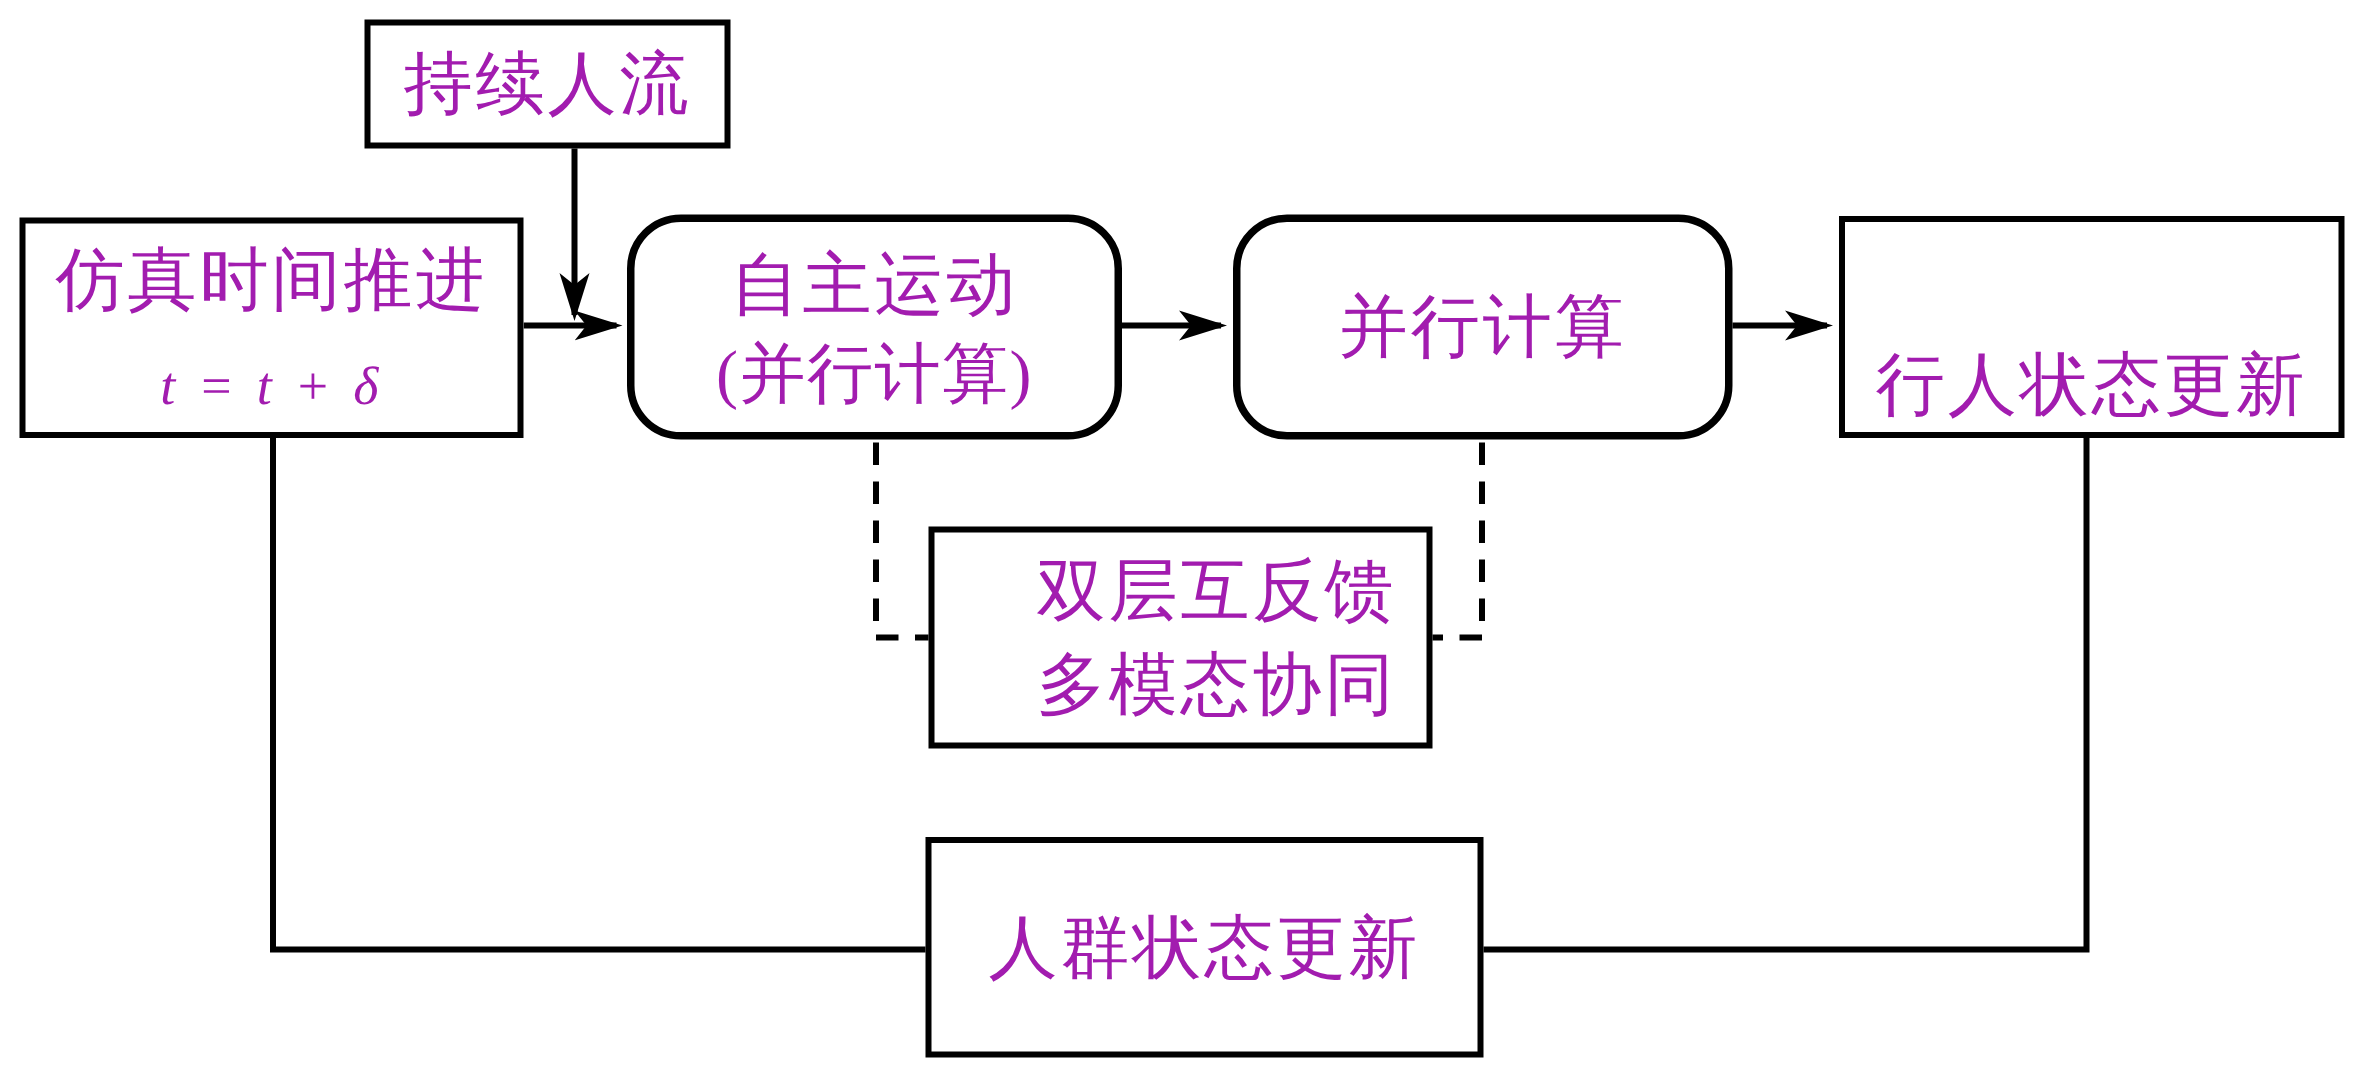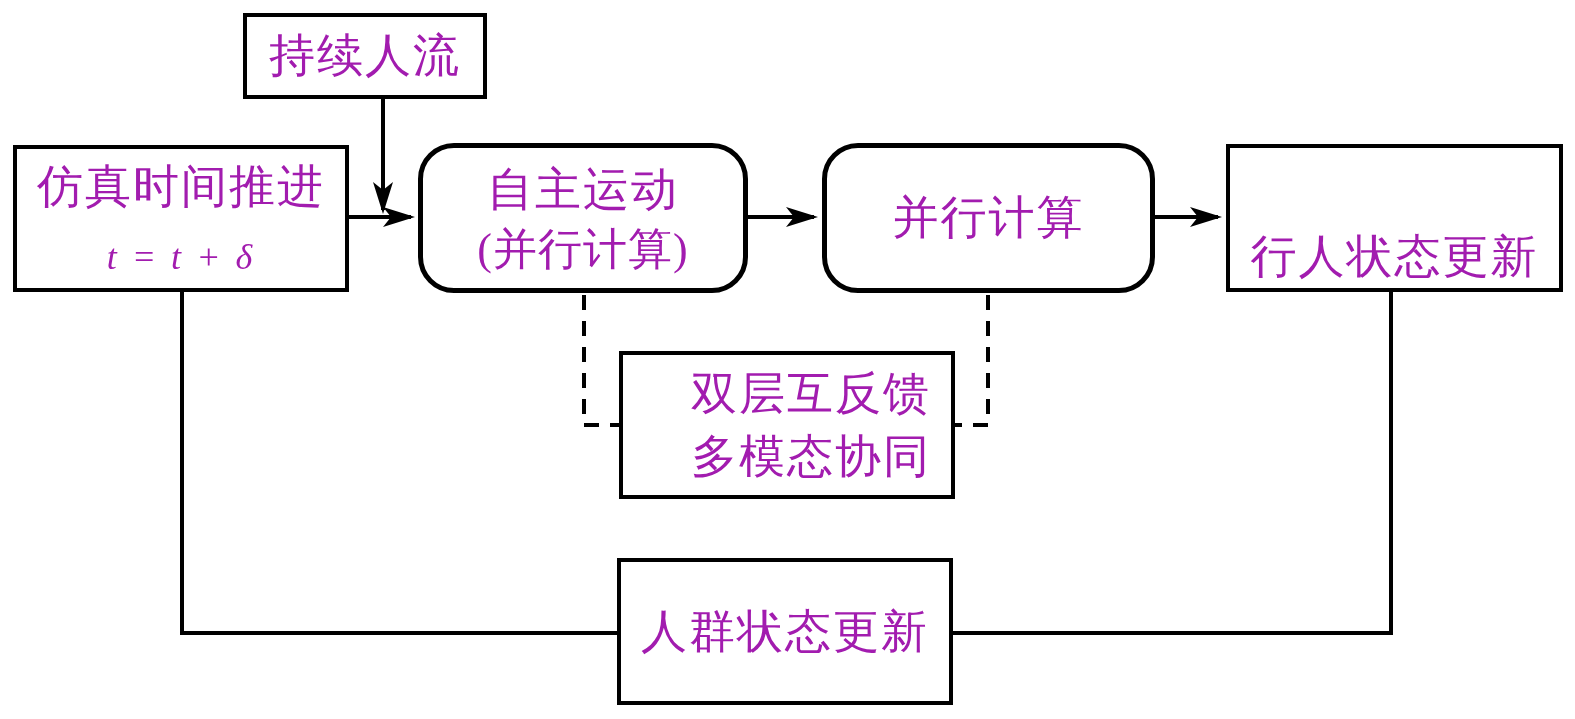--- a/index.html
+++ b/index.html
@@ -52,21 +52,21 @@
     letter-spacing: 3px;
     white-space: nowrap;
   }
   
   #node-inflow          { left: 243px;  top: 13px;  width: 244px; height: 86px; }
   #node-time-advance    { left: 13px;   top: 145px; width: 336px; height: 147px; gap: 15px; }
   #node-autonomous      { left: 418px;  top: 143px; width: 330px; height: 150px; }
   #node-group           { left: 822px;  top: 143px; width: 333px; height: 150px; }
   #node-pedestrian      { left: 1226px; top: 144px; width: 337px; height: 148px; justify-content: flex-end; }
   #node-feedback        { left: 619px;  top: 351px; width: 336px; height: 148px; padding-left: 48px; }
-  #node-crowd           { left: 617px;  top: 558px; width: 336px; height: 147px; }
+  #node-crowd           { left: 617px;  top: 558px; width: 372px; height: 147px; }
 </style>
 </head>
 <body>
 
 <div id="canvas">
 
   <svg id="connectors" viewBox="0 0 1575 719" xmlns="http://www.w3.org/2000/svg">
     <defs>
       <marker id="arrowhead" viewBox="0 0 32 24" refX="28" refY="12" markerWidth="32" markerHeight="24" markerUnits="userSpaceOnUse" orient="auto">
         <path d="M0,2 L32,12 L0,22 L8,12 Z" fill="#000"></path>

